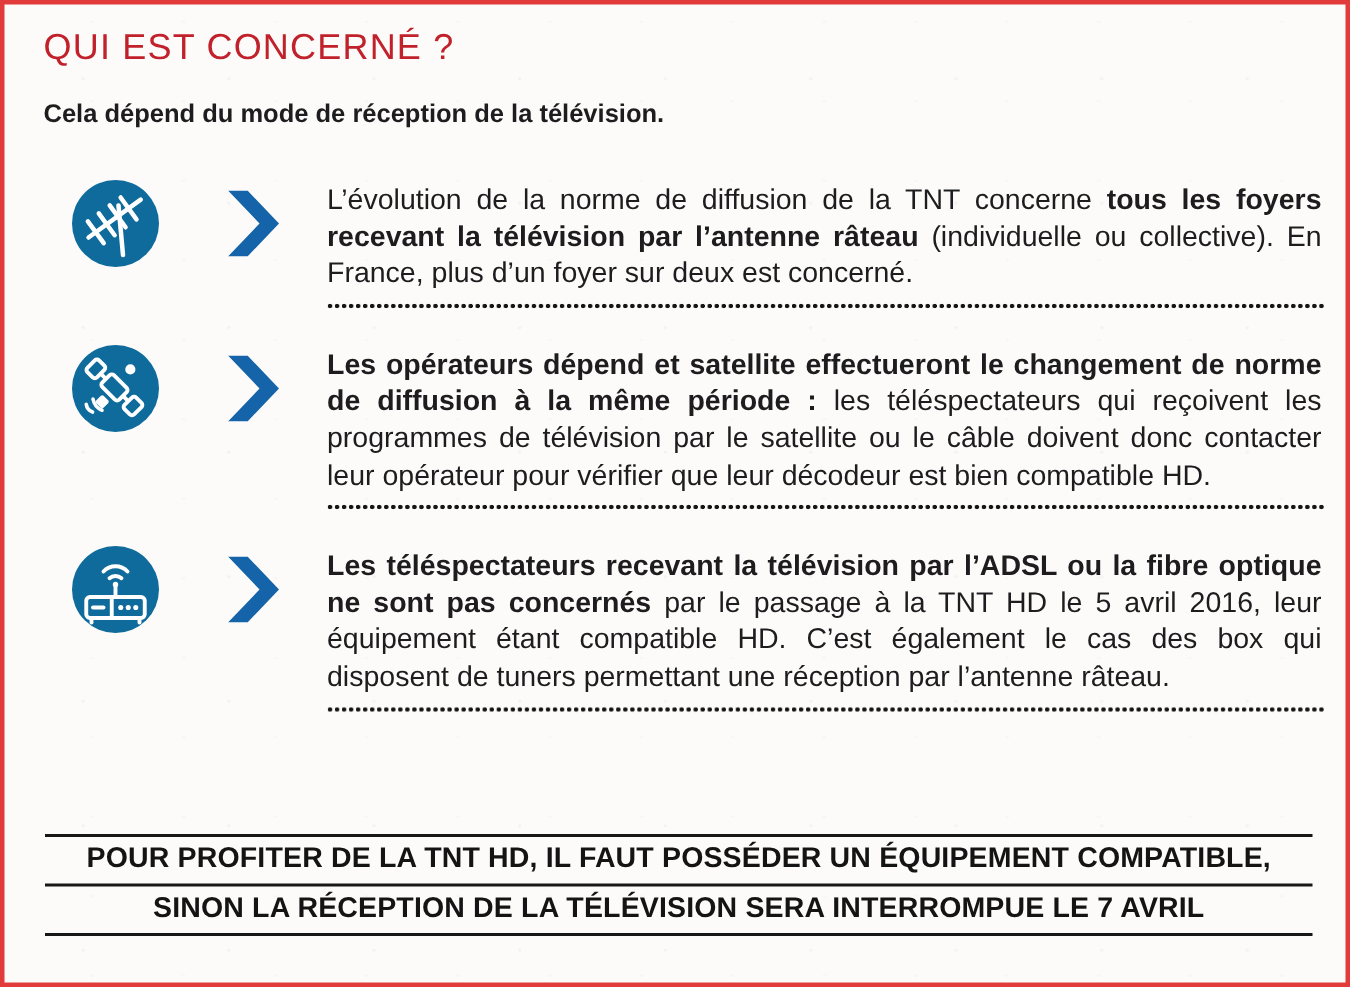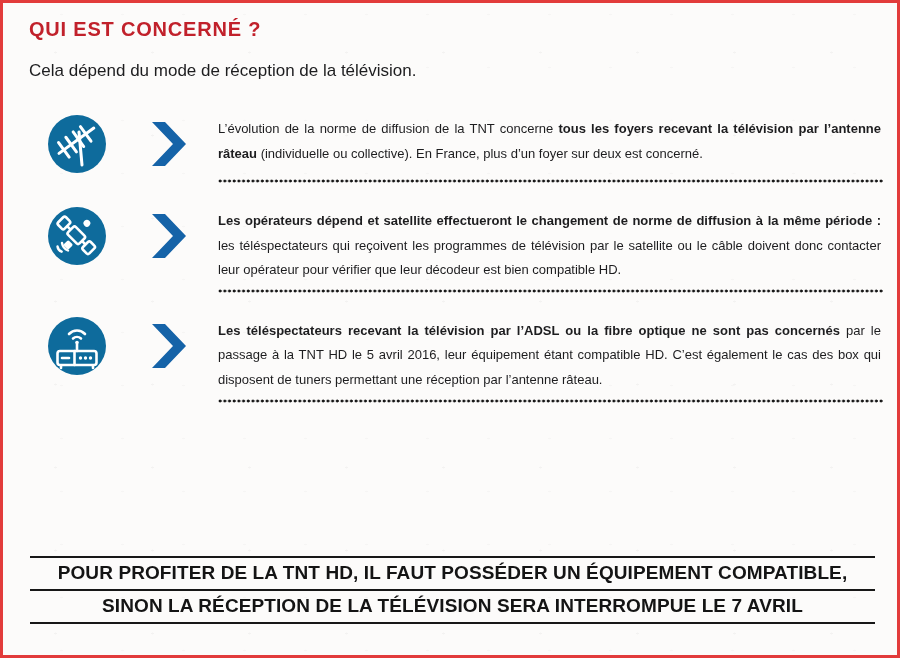--- a/index.html
+++ b/index.html
@@ -21,29 +21,29 @@
       radial-gradient(rgba(0,0,0,.025) 1px, transparent 1.2px);
     background-size:97px 83px,61px 53px;
     background-position:7px 11px,31px 41px;
     font-family:"Liberation Sans",sans-serif;
     color:var(--text-ink);
     overflow:hidden;
     position:relative;
   }
   .page-title{
     margin:15px 0 0 26px;
-    font-size:20px;
-    font-weight:bold;
+    font-size:24px;
+    font-weight:normal;
     letter-spacing:.8px;
     color:var(--accent-red);
   }
   .subtitle{
     margin:20px 0 0 26px;
     font-size:17px;
-    font-weight:normal;
+    font-weight:bold;
   }
   .rows{margin-top:36px;}
   .row{display:flex;align-items:flex-start;}
   .iconcol{
     flex:0 0 215px;
     box-sizing:border-box;
     padding-left:45px;
     display:flex;
     align-items:center;
     gap:46px;
@@ -55,21 +55,21 @@
     background:var(--icon-blue);
     display:flex;align-items:center;justify-content:center;
     flex:0 0 auto;
   }
   .circle svg{display:block;}
   .chev{color:var(--chevron-blue);display:block;}
   .chev svg{display:block;}
   .ptext{
     flex:1;
     margin:0 16px 0 0;
-    font-size:13px;
+    font-size:19px;
     line-height:24.6px;
     text-align:justify;
   }
   .ptext .b{font-weight:bold;}
   .dots{
     height:4px;
     margin:6px 14px 26px 215px;
     background-image:radial-gradient(circle at 2px 2px, var(--dot-ink) 1.3px, transparent 1.7px);
     background-size:4.7px 4px;
     background-repeat:repeat-x;

